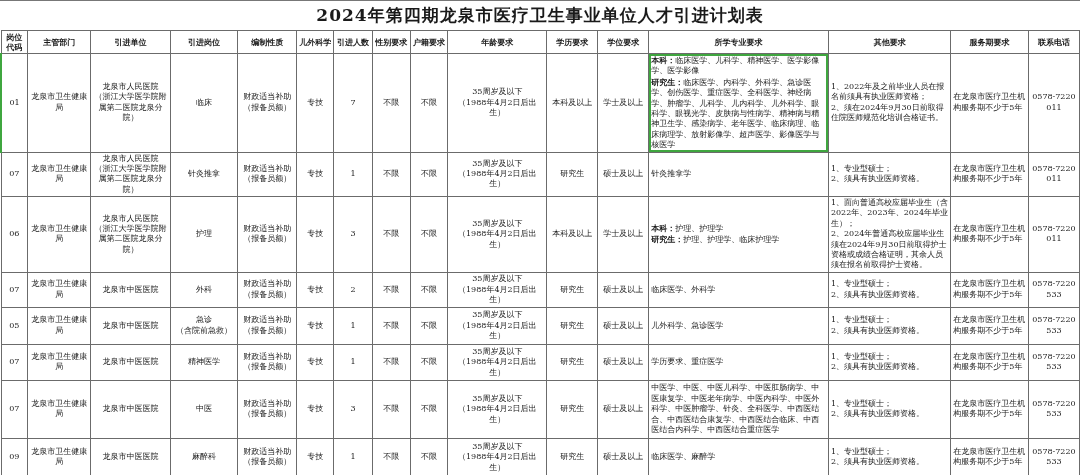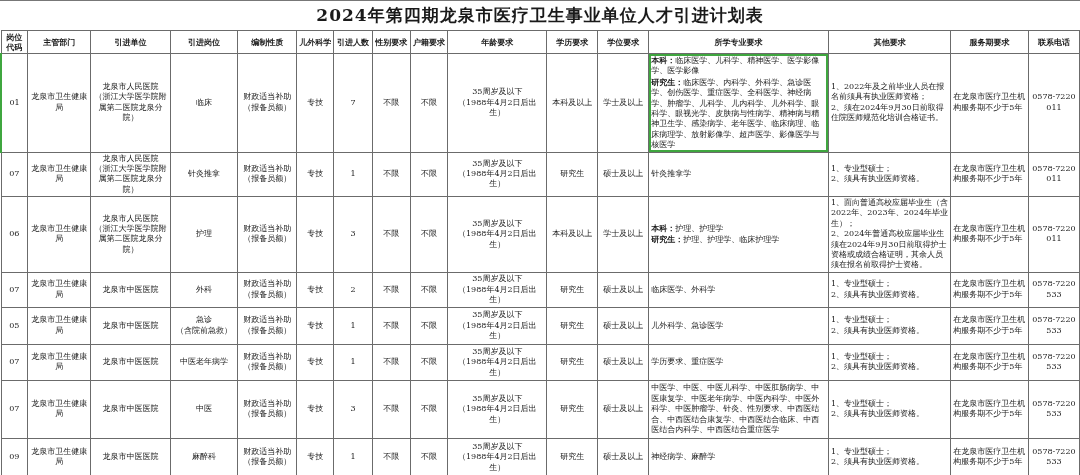--- a/index.html
+++ b/index.html
@@ -180,21 +180,21 @@
           <td class="left">儿外科学、急诊医学</td>
           <td class="left">1、专业型硕士；
 2、须具有执业医师资格。</td>
           <td class="left">在龙泉市医疗卫生机构服务期不少于5年</td>
           <td>0578-7220533</td>
         </tr>
         <tr style="height: 36px;">
           <td>07</td>
           <td>龙泉市卫生健康局</td>
           <td>龙泉市中医医院</td>
-          <td>中医老年病学</td>
+          <td>精神医学</td>
           <td>财政适当补助
 （报备员额）</td>
           <td>专技</td>
           <td>1</td>
           <td>不限</td>
           <td>不限</td>
           <td>35周岁及以下
 （1988年4月2日后出生）</td>
           <td>研究生</td>
           <td>硕士及以上</td>
@@ -212,42 +212,42 @@
           <td>财政适当补助
 （报备员额）</td>
           <td>专技</td>
           <td>3</td>
           <td>不限</td>
           <td>不限</td>
           <td>35周岁及以下
 （1988年4月2日后出生）</td>
           <td>研究生</td>
           <td>硕士及以上</td>
-          <td class="left">中医学、中医、中医儿科学、中医肛肠病学、中医康复学、中医老年病学、中医内科学、中医外科学、中医肿瘤学、针灸、性别要求、中西医结合、中西医结合康复学、中西医结合临床、中西医结合内科学、中西医结合重症医学</td>
+          <td class="left">中医学、中医、中医儿科学、中医肛肠病学、中医康复学、中医老年病学、中医内科学、中医外科学、中医肿瘤学、针灸、全科医学、中西医结合、中西医结合康复学、中西医结合临床、中西医结合内科学、中西医结合重症医学</td>
           <td class="left">1、专业型硕士；
 2、须具有执业医师资格。</td>
           <td class="left">在龙泉市医疗卫生机构服务期不少于5年</td>
           <td>0578-7220533</td>
         </tr>
         <tr style="height: 38px;">
           <td>09</td>
           <td>龙泉市卫生健康局</td>
           <td>龙泉市中医医院</td>
           <td>麻醉科</td>
           <td>财政适当补助
 （报备员额）</td>
           <td>专技</td>
           <td>1</td>
           <td>不限</td>
           <td>不限</td>
           <td>35周岁及以下
 （1988年4月2日后出生）</td>
           <td>研究生</td>
           <td>硕士及以上</td>
-          <td class="left">神经病学、麻醉学</td>
+          <td class="left">临床医学、麻醉学</td>
           <td class="left">1、专业型硕士；
 2、须具有执业医师资格。</td>
           <td class="left">在龙泉市医疗卫生机构服务期不少于5年</td>
           <td>0578-7220533</td>
         </tr>
       </tbody>
   </table>
 </div>
 
 </body></html>

